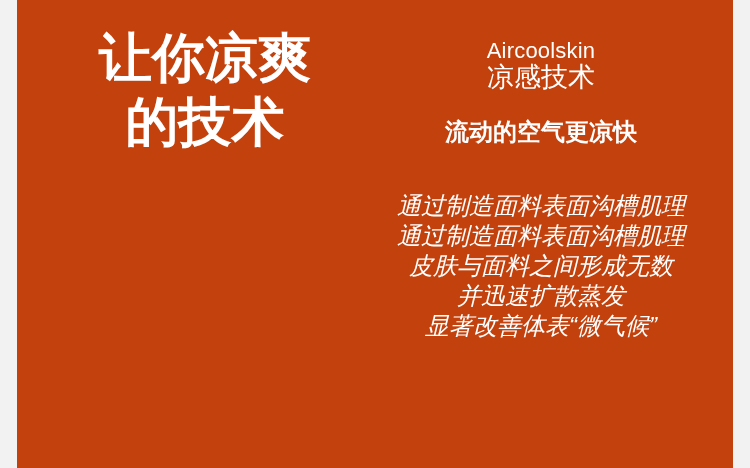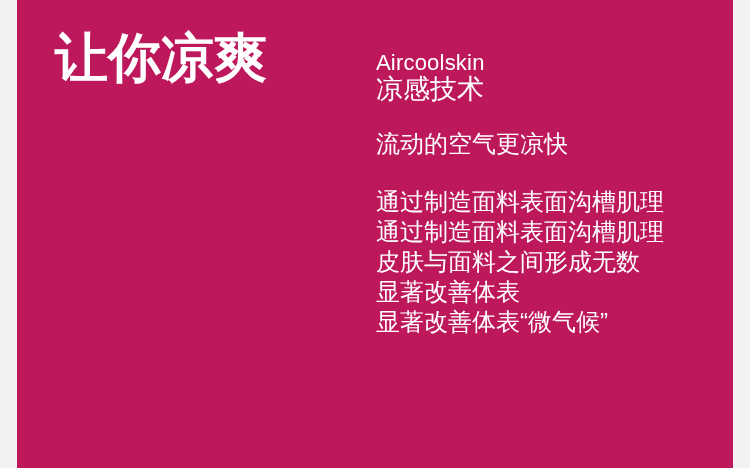--- a/index.html
+++ b/index.html
@@ -44,21 +44,21 @@
     white-space: nowrap;
   }
   #headline .hl-line {
     display: block;
   }
 
   
   #copy {
     position: absolute;
     left: 359px;          
-    top: 49px;
+    top: 37px;
     width: 330px;
     color: #ffffff;
   }
 
   .brand-name {
     font-size: 22px;
     line-height: 27px;
     font-weight: 400;
     letter-spacing: 0.2px;
     white-space: nowrap;
@@ -67,58 +67,60 @@
     font-size: 27px;
     line-height: 26px;
     font-weight: 400;
     white-space: nowrap;
   }
 
   .tagline {
     margin-top: 27px;
     font-size: 24px;
     line-height: 30px;
-    font-weight: 400;
+    font-weight: 700;
     white-space: nowrap;
   }
 
   .body-block {
-    margin-top: 28px;
+    margin-top: 44px;
+    font-style: italic;
   }
   .body-line {
     display: block;
     font-size: 24px;
     line-height: 30px;
     font-weight: 400;
     white-space: nowrap;
   }
 </style>
 </head>
 <body>
 
 <div id="canvas" style="background: rgb(242, 242, 242); width: 750px; height: 468px;">
 
-  <div id="panel" style="background: #be185d; color: rgb(255, 255, 255);">
+  <div id="panel" style="background: #c2410c; color: rgb(255, 255, 255); text-align: center;">
 
     <div id="headline">
       <span class="hl-line">让你凉爽</span>
+      <span class="hl-line">的技术</span>
     </div>
 
     <div id="copy">
 
       <div class="brand-name">Aircoolskin</div>
       <div class="brand-sub">凉感技术</div>
 
       <div class="tagline">流动的空气更凉快</div>
 
       <div class="body-block">
         <span class="body-line">通过制造面料表面沟槽肌理</span>
         <span class="body-line">通过制造面料表面沟槽肌理</span>
         <span class="body-line">皮肤与面料之间形成无数</span>
-        <span class="body-line">显著改善体表</span>
+        <span class="body-line">并迅速扩散蒸发</span>
         <span class="body-line">显著改善体表“微气候”</span>
       </div>
 
     </div>
 
   </div>
 
 </div>
 
 </body></html>

